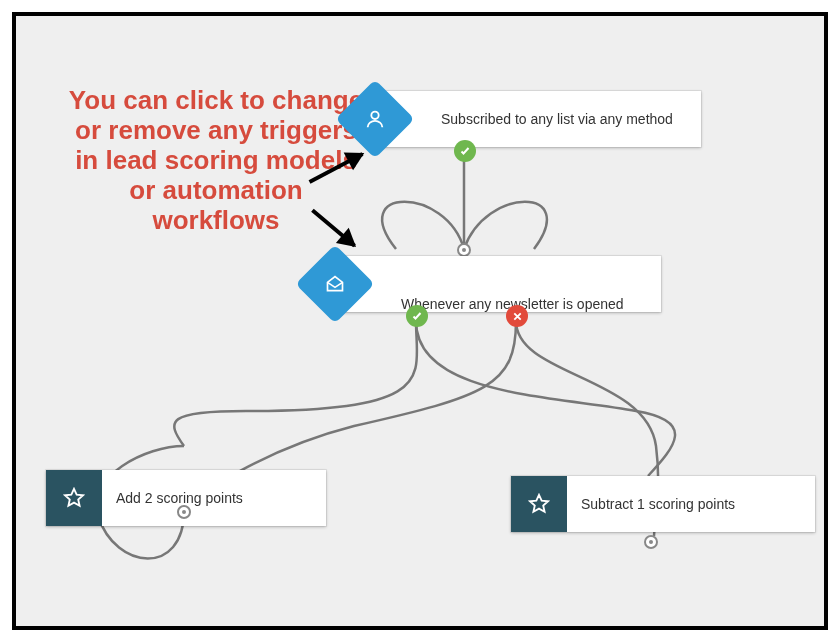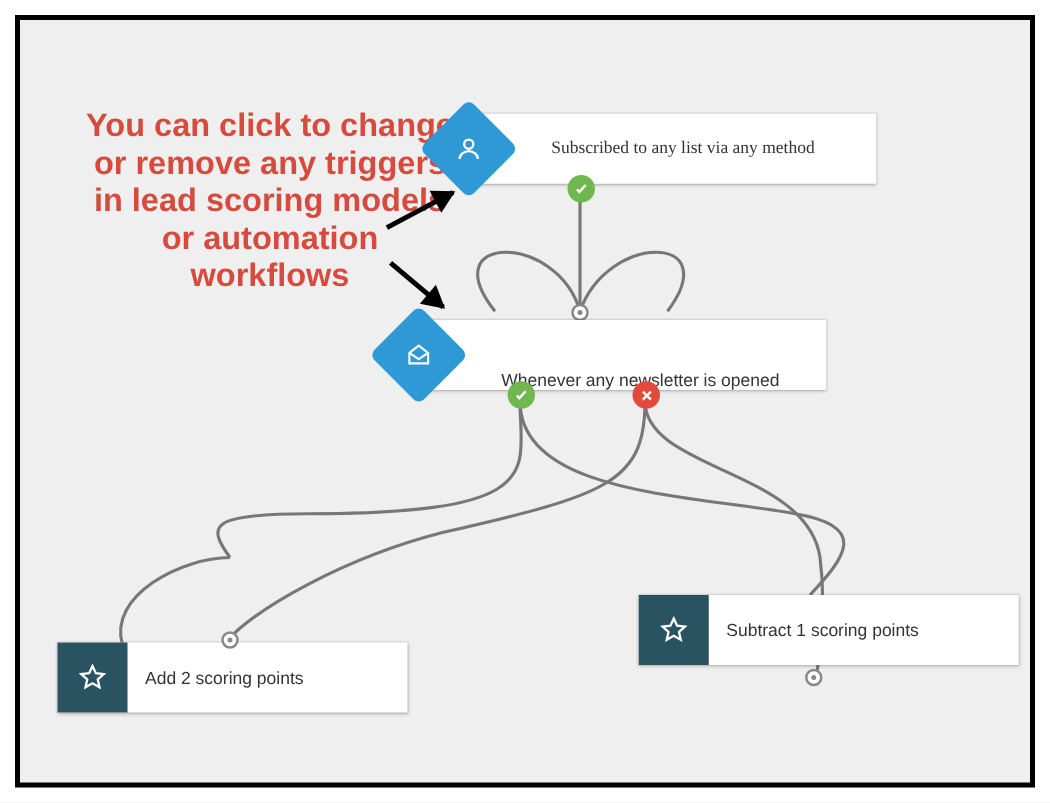--- a/index.html
+++ b/index.html
@@ -132,23 +132,23 @@
   .dot::after {
     content: "";
     position: absolute;
     left: 3px; top: 3px;
     width: 4px; height: 4px;
     border-radius: 50%;
     background: #888;
   }
 
   
-  .node-trigger1 { left: 355px; top: 75px; width: 330px; font-family: Liberation Serif, serif; }
+  .node-trigger1 { left: 355px; top: 75px; width: 330px; }
   .node-trigger2 { left: 315px; top: 240px; width: 330px; align-items: flex-end; }
-  .node-action1  { left: 30px;  top: 454px; width: 280px; margin-top: 44px; }
+  .node-action1  { left: 30px;  top: 454px; width: 280px; }
   .node-action2  { left: 495px; top: 460px; width: 304px; }
 
 </style>
 </head>
 <body>
 
 <div class="frame">
   <div class="canvas">
 
     <svg class="connectors" viewBox="0 0 808 610">

